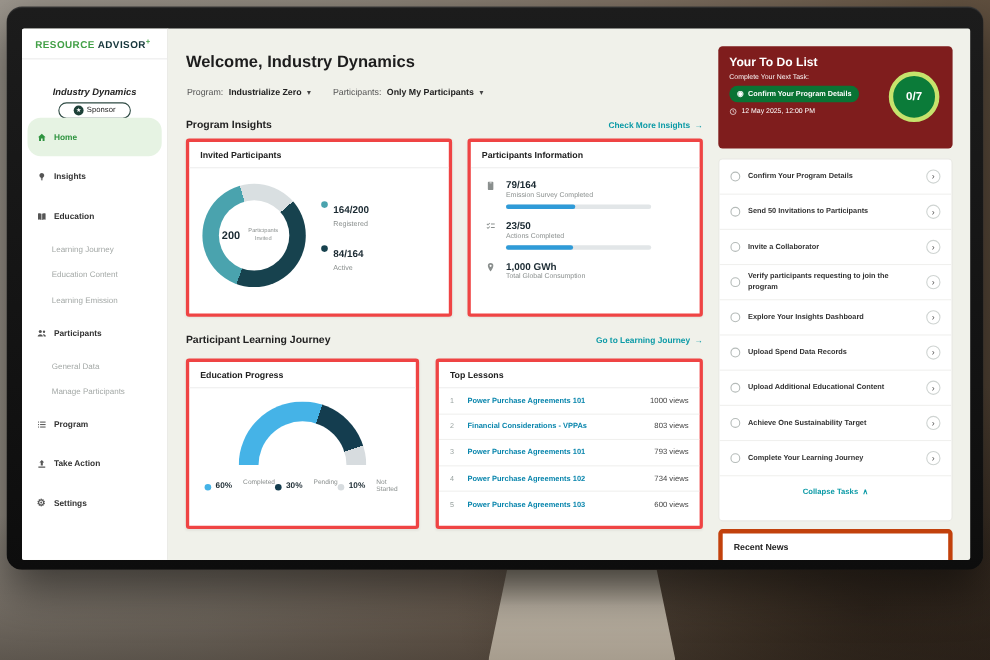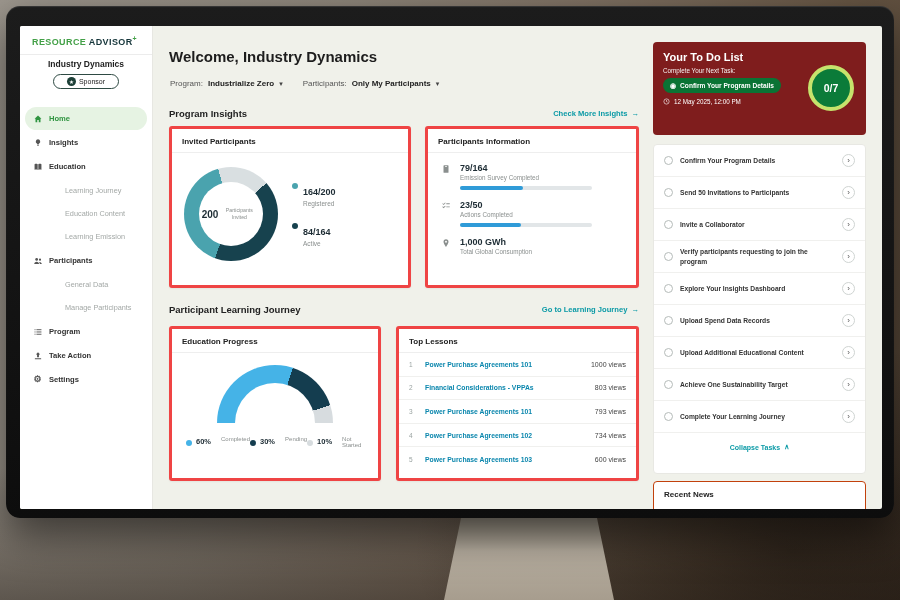--- a/index.html
+++ b/index.html
@@ -22,35 +22,35 @@
   .screen { position:absolute; left:14px; top:20px; width:862px; height:483px;
     background:#f0f1ea; overflow:hidden; border-radius:2px; color:#333; }
 
   
   .sidebar { position:absolute; left:0; top:0; width:133px; height:100%;
     background:#ffffff; border-right:1px solid #e7e7e2; }
   .logo { padding:9px 12px 7px; font-size:9px; font-weight:bold; letter-spacing:.4px;
     border-bottom:1px solid #ececec; }
   .logo .g { color:#43a047; } .logo .d { color:#15353a; }
   .logo .plus { color:#43a047; font-size:7px; vertical-align:super; }
-  .org { text-align:center; font-size:8.5px; font-weight:bold; color:#222; margin-top:4px; }
+  .org { text-align:center; font-size:8.5px; font-weight:bold; color:#222; margin-top:24px;font-style:italic; }
   .sponsor { margin:5px auto 0; width:66px; height:15px; border:1px solid #2e4a43; border-radius:8px;
     display:flex; align-items:center; justify-content:center; gap:3px; font-size:7px; color:#222;
     background:#fff; cursor:pointer; }
   .sdot { width:9px; height:9px; border-radius:50%; background:#1d4038; color:#fff; font-size:5.5px;
     display:flex; align-items:center; justify-content:center; }
   .nav { position:absolute; top:80px; left:0; right:0; }
-  .nav-item { display:flex; align-items:center; gap:6px; height:23px; margin:1px 5px;
+  .nav-item { display:flex; align-items:center; gap:6px; height:35px; margin:1px 5px;
     padding:0 7px; font-size:7.6px; font-weight:bold; color:#333; cursor:pointer; border-radius:12px; }
   .nav-item .nicon { width:11px; height:11px; display:flex; align-items:center; justify-content:center; }
   .nav-item svg { width:10px; height:10px; fill:#555; }
   .nav-item .uicon { font-size:9px; color:#555; line-height:1; }
   .nav-item.active { background:#e6f3e3; color:#2f9440; }
   .nav-item.active svg { fill:#2f9440; }
-  .nav-sub { display:block; height:23px; line-height:23px; padding-left:45px; font-size:7.3px;
+  .nav-sub { display:block; height:23px; line-height:23px; padding-left:27px; font-size:7.3px;
     color:#a3a8a6; cursor:pointer; }
 
   
   .main-title { position:absolute; left:149px; top:22px; font-size:15px; font-weight:bold; color:#1d1d1d; }
   .filters { position:absolute; left:150px; top:53px; display:flex; gap:20px; align-items:flex-end; }
   .filter { display:flex; gap:5px; align-items:center; cursor:pointer; }
   .flabel { font-size:8px; color:#555; }
   .fvalue { font-size:8px; font-weight:bold; color:#222; }
   .fchev { font-size:7px; color:#444; }
   .head-row { position:absolute; left:149px; width:470px; display:flex; justify-content:space-between;
@@ -127,21 +127,21 @@
   .task { display:flex; align-items:center; gap:7px; padding:2px 10px; min-height:32px;
     border-bottom:1px solid #f0f0ee; cursor:pointer; }
   .task .cb { width:9px; height:9px; border:1px solid #b5bbb9; border-radius:50%; flex-shrink:0; }
   .task .tl { flex:1; font-size:6.7px; font-weight:bold; color:#333; line-height:1.35; }
   .task .chev { width:13px; height:13px; border:1px solid #cfd4d2; border-radius:50%; display:flex;
     align-items:center; justify-content:center; font-size:8px; color:#555; flex-shrink:0; }
   .collapse { height:28px; display:flex; align-items:center; justify-content:center; gap:4px;
     color:#0b9aa6; font-weight:bold; font-size:7px; cursor:pointer; }
 
   #news { position:absolute; left:633px; top:455px; width:213px; height:40px; background:#fff;
-    border-radius:4px 4px 0 0; border:1px solid #c2410c; padding:8px 10px; }
+    border-radius:4px 4px 0 0; border:4px solid #c2410c; padding:8px 10px; }
   .news-title { font-size:8px; font-weight:bold; color:#222; }
 </style>
 </head>
 <body>
 
 <div class="bg"></div>
 <div class="stand"></div>
 <div class="monitor">
   <div class="screen">
 

